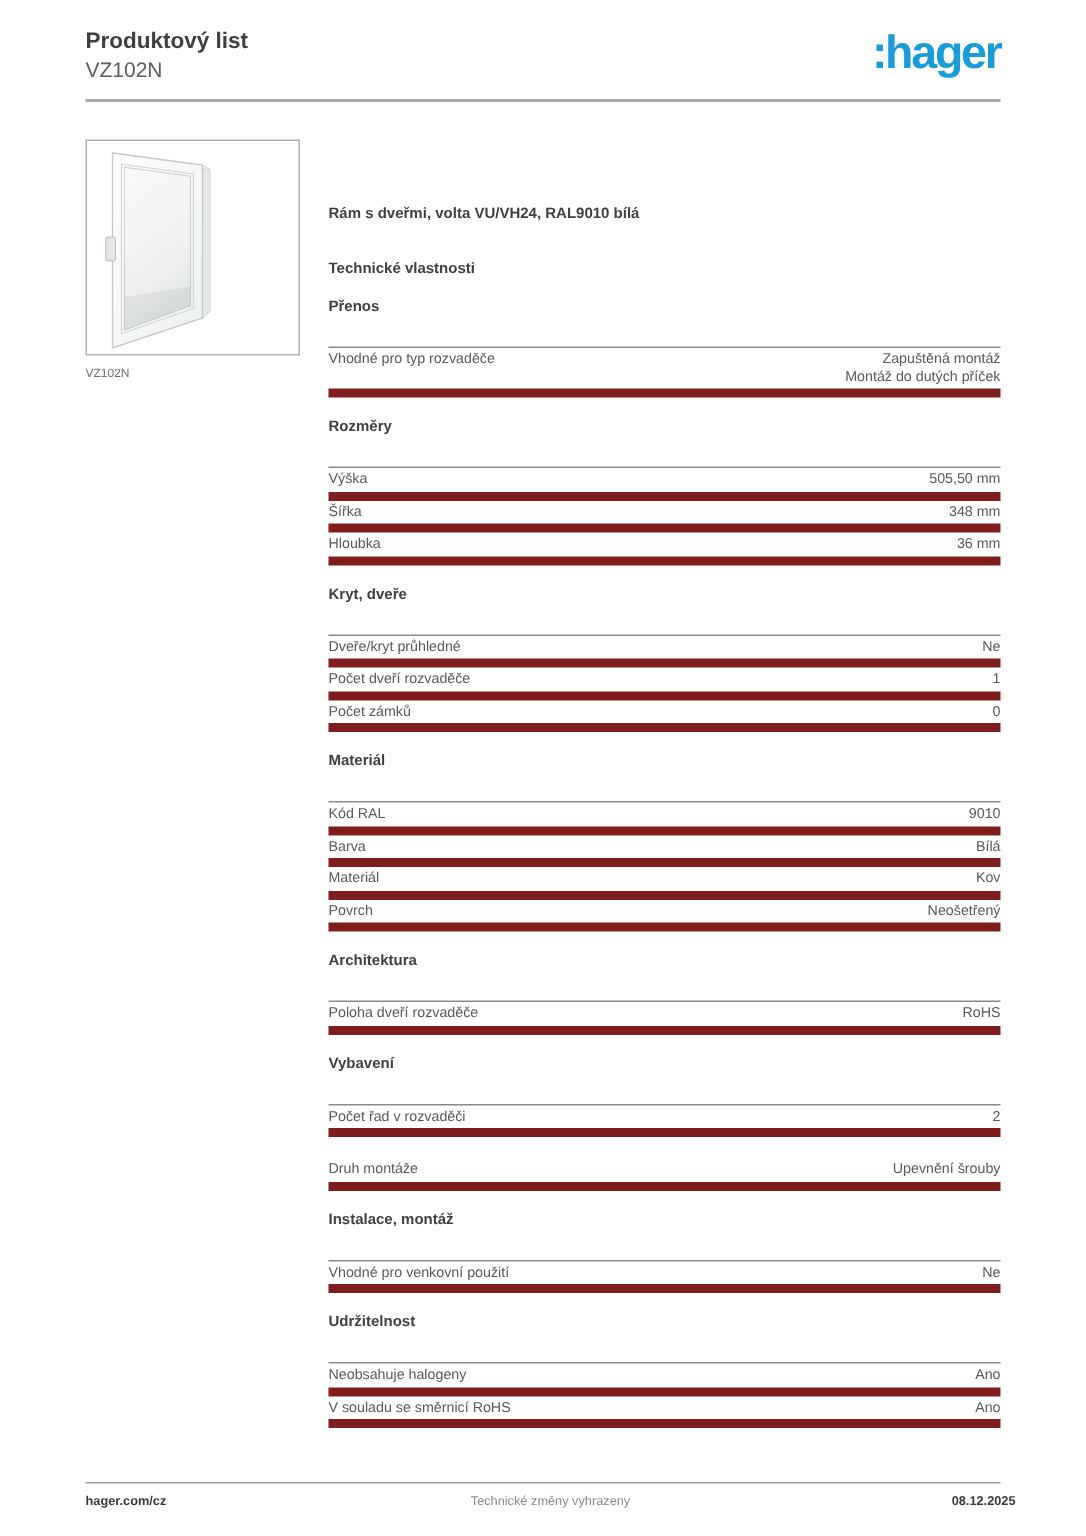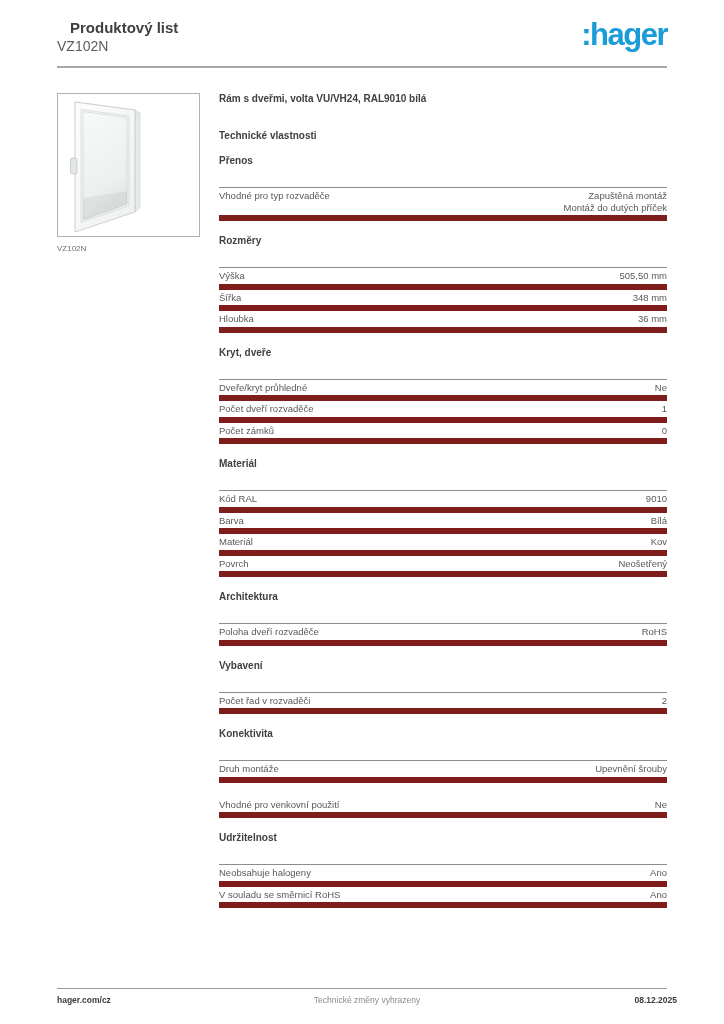--- a/index.html
+++ b/index.html
@@ -3,33 +3,33 @@
 <meta charset="utf-8">
 <title>Produktový list VZ102N</title>
 <style>
   * { margin:0; padding:0; box-sizing:border-box; }
   html,body { background:#ffffff; }
   body { font-family:"Liberation Sans", sans-serif; color:#3f3f3f; }
   .page { position:relative; width:724px; height:1024px; background:#ffffff; overflow:hidden; }
 
   
   .header { position:absolute; left:57px; right:57px; top:18px; display:flex; justify-content:space-between; align-items:flex-start; }
-  .doc-title { font-size:15px; font-weight:bold; color:#404040; line-height:19px;margin-left:13px; }
+  .doc-title { font-size:15px; font-weight:bold; color:#404040; line-height:19px; }
   .product-code { font-size:14px; font-weight:normal; color:#5c5c5c; line-height:18px; }
   .logo { font-size:31px; font-weight:bold; letter-spacing:-1.5px; line-height:30px; margin-top:2px; }
   .header-rule { position:absolute; left:57px; right:57px; top:66px; height:2px; background:#a8a8a8; }
 
   
   .left-col { position:absolute; left:57px; top:93px; width:143px; }
   .image-box { width:143px; height:144px; border:1px solid #b2b2b2; background:#ffffff; }
   .image-caption { margin-top:7px; font-size:8px; color:#6f6f6f; }
 
   
   .content { position:absolute; left:219px; top:93px; width:448px; }
-  .description { font-size:10px; font-weight:bold; color:#404040; line-height:12px; }
+  .description { font-size:10px; font-weight:bold; color:#404040; line-height:12px;margin-top:44px; }
   .tech-heading { margin-top:25px; font-size:10px; font-weight:bold; color:#404040; }
   .section { margin-top:14px; }
   .section-title { font-size:10px; font-weight:bold; color:#404040; padding-bottom:21px; border-bottom:1px solid #8c8c8c; }
   .spec-row { display:flex; justify-content:space-between; align-items:flex-start;
               border-bottom:6px solid #7f1d1d; padding:2px 0; font-size:9.5px; color:#595959; }
   .spec-label { line-height:11.5px; text-align:left; }
   .spec-value { line-height:11.5px; text-align:right; white-space:pre-line; }
 
   
   .footer-rule { position:absolute; left:57px; right:57px; top:988px; height:1px; background:#9a9a9a; }
@@ -173,29 +173,29 @@
   <div class="section">
     <div class="section-title">Vybavení</div>
 
   <div class="spec-row">
     <span class="spec-label">Počet řad v rozvaděči</span>
     <span class="spec-value">2</span>
   </div>
 </div>
 
   <div class="section">
-    <div class="section-title">Konektivita</div>
 
   <div class="spec-row">
     <span class="spec-label">Druh montáže</span>
     <span class="spec-value">Upevnění šrouby</span>
   </div>
 </div>
 
   <div class="section">
+    <div class="section-title">Instalace, montáž</div>
 
   <div class="spec-row">
     <span class="spec-label">Vhodné pro venkovní použití</span>
     <span class="spec-value">Ne</span>
   </div>
 </div>
 
   <div class="section">
     <div class="section-title">Udržitelnost</div>
 

